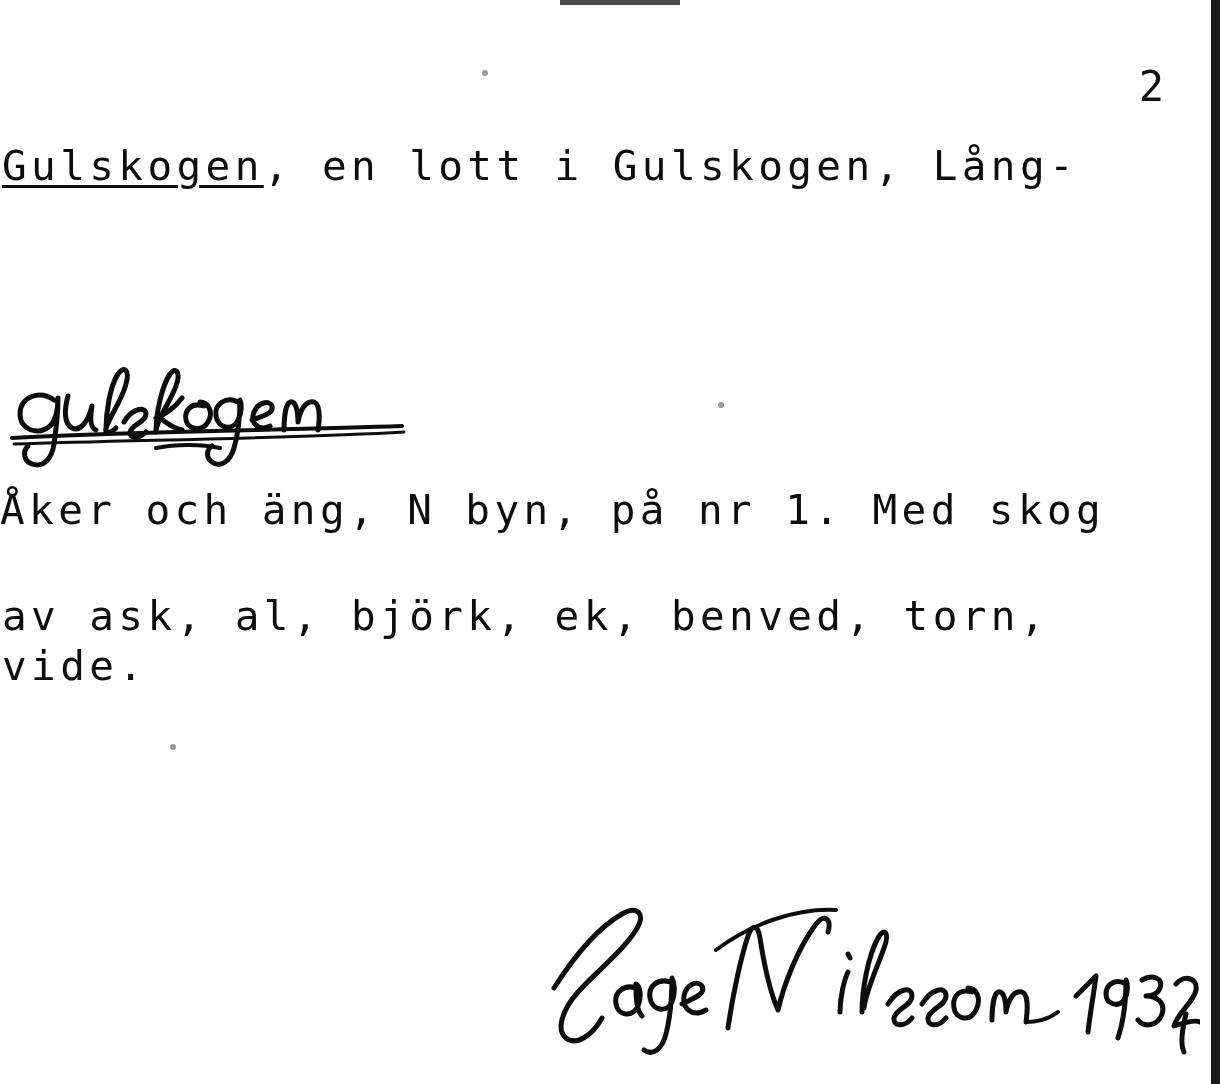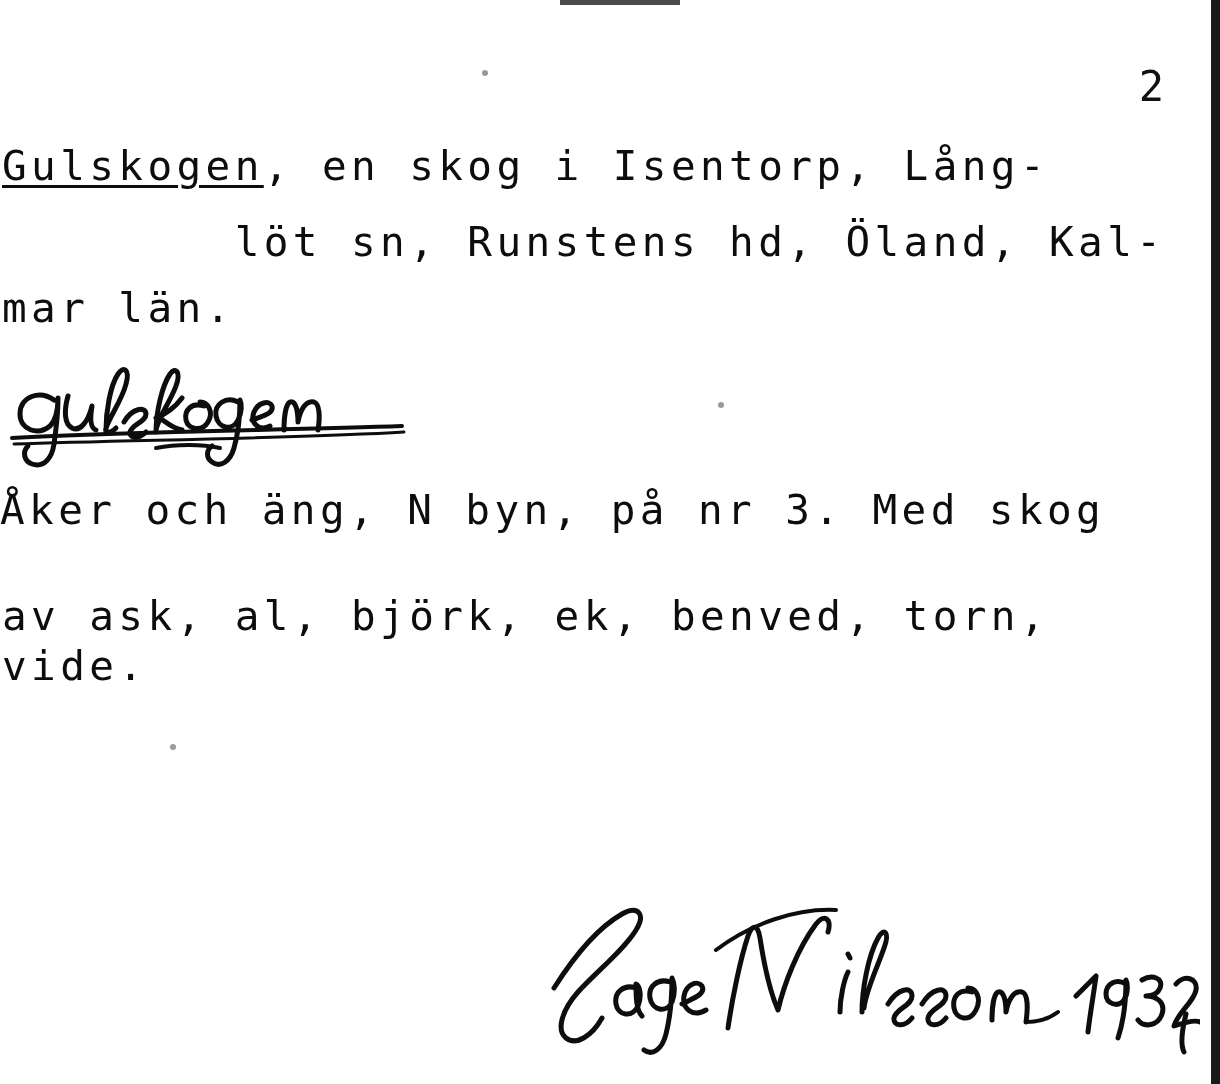--- a/index.html
+++ b/index.html
@@ -116,24 +116,22 @@
 
   <div class="scan-edge-right"></div>
   <div class="scan-edge-top"></div>
 
   <div class="speck s1"></div>
   <div class="speck s2"></div>
   <div class="speck s3"></div>
 
   <div class="page-number">2</div>
 
-  <div class="typed line-1"><span class="headword">Gulskogen</span><span>, en skog i Isentorp, Lång-</span></div>
-
-  <div class="typed line-2">        löt sn, Runstens hd, Öland, Kal-</div>
-  <div class="typed line-3">mar län.</div>
+  <div class="typed line-1"><span class="headword">Gulskogen</span><span>, en lott i Gulskogen, Lång-</span></div>
+
 
   <div class="handwritten-word">
     <span class="sr-only">gulskogen</span>
     <svg width="480" height="120" viewBox="0 0 480 120" xmlns="http://www.w3.org/2000/svg">
       <g fill="none" stroke="#0d0d0d" stroke-width="5" stroke-linecap="round" stroke-linejoin="round">
 
         <path d="M48 48 C34 38, 14 44, 14 62 C14 78, 32 84, 44 74 C50 68, 52 58, 52 46 C52 60, 50 78, 48 92 C46 106, 38 116, 26 112 C18 109, 16 100, 22 94"></path>
 
         <path d="M62 44 C58 58, 58 72, 66 76 C74 80, 82 70, 86 54 C84 66, 84 76, 90 78"></path>
 
@@ -153,21 +151,21 @@
 
         <path d="M6 86 C120 80, 280 78, 396 74" stroke-width="4"></path>
 
         <path d="M8 92 C130 88, 300 86, 398 80" stroke-width="3"></path>
 
         <path d="M150 96 C170 92, 196 92, 214 96" stroke-width="4"></path>
       </g>
     </svg>
   </div>
 
-  <div class="typed line-4">Åker och äng, N byn, på nr 3. Med skog</div>
+  <div class="typed line-4">Åker och äng, N byn, på nr 1. Med skog</div>
   <div class="typed line-5">av ask, al, björk, ek, benved, torn,</div>
   <div class="typed line-6">vide.</div>
 
   <div class="signature">
     <span class="sr-only">Lage Nilsson 1932</span>
     <svg width="660" height="200" viewBox="0 0 660 200" xmlns="http://www.w3.org/2000/svg">
       <g fill="none" stroke="#0d0d0d" stroke-width="5" stroke-linecap="round" stroke-linejoin="round">
 
         <path d="M14 108 C28 86, 54 50, 82 34 C98 25, 106 34, 96 50 C84 70, 56 92, 38 112 C22 130, 16 150, 26 158 C36 166, 52 156, 62 138"></path>
 

